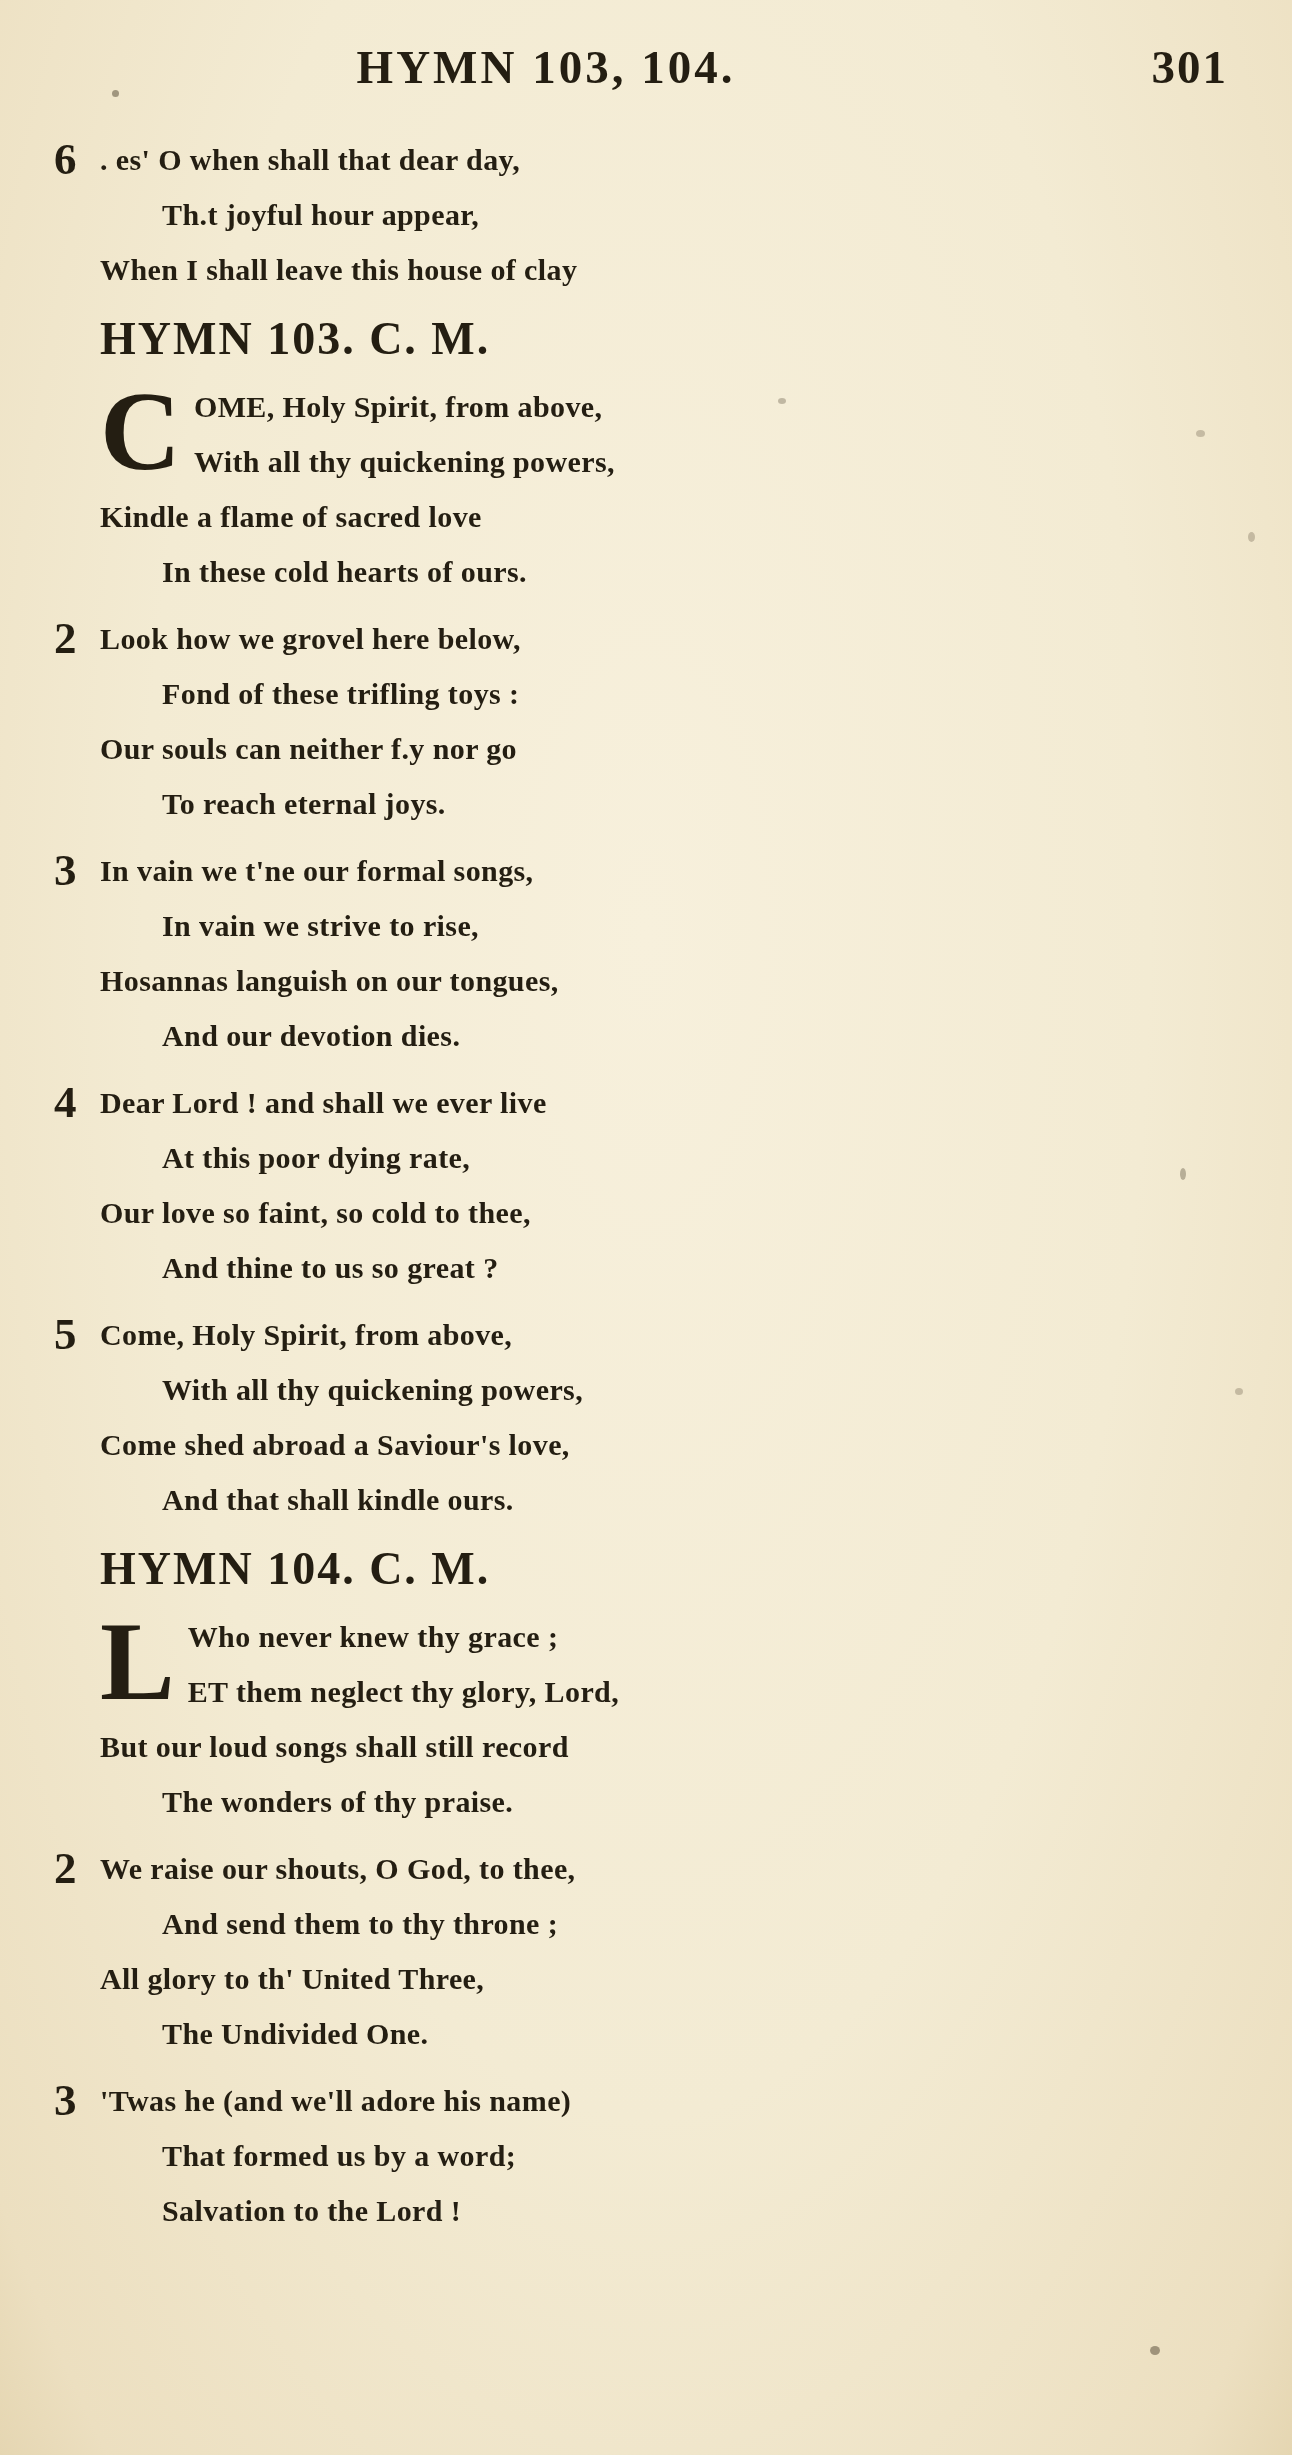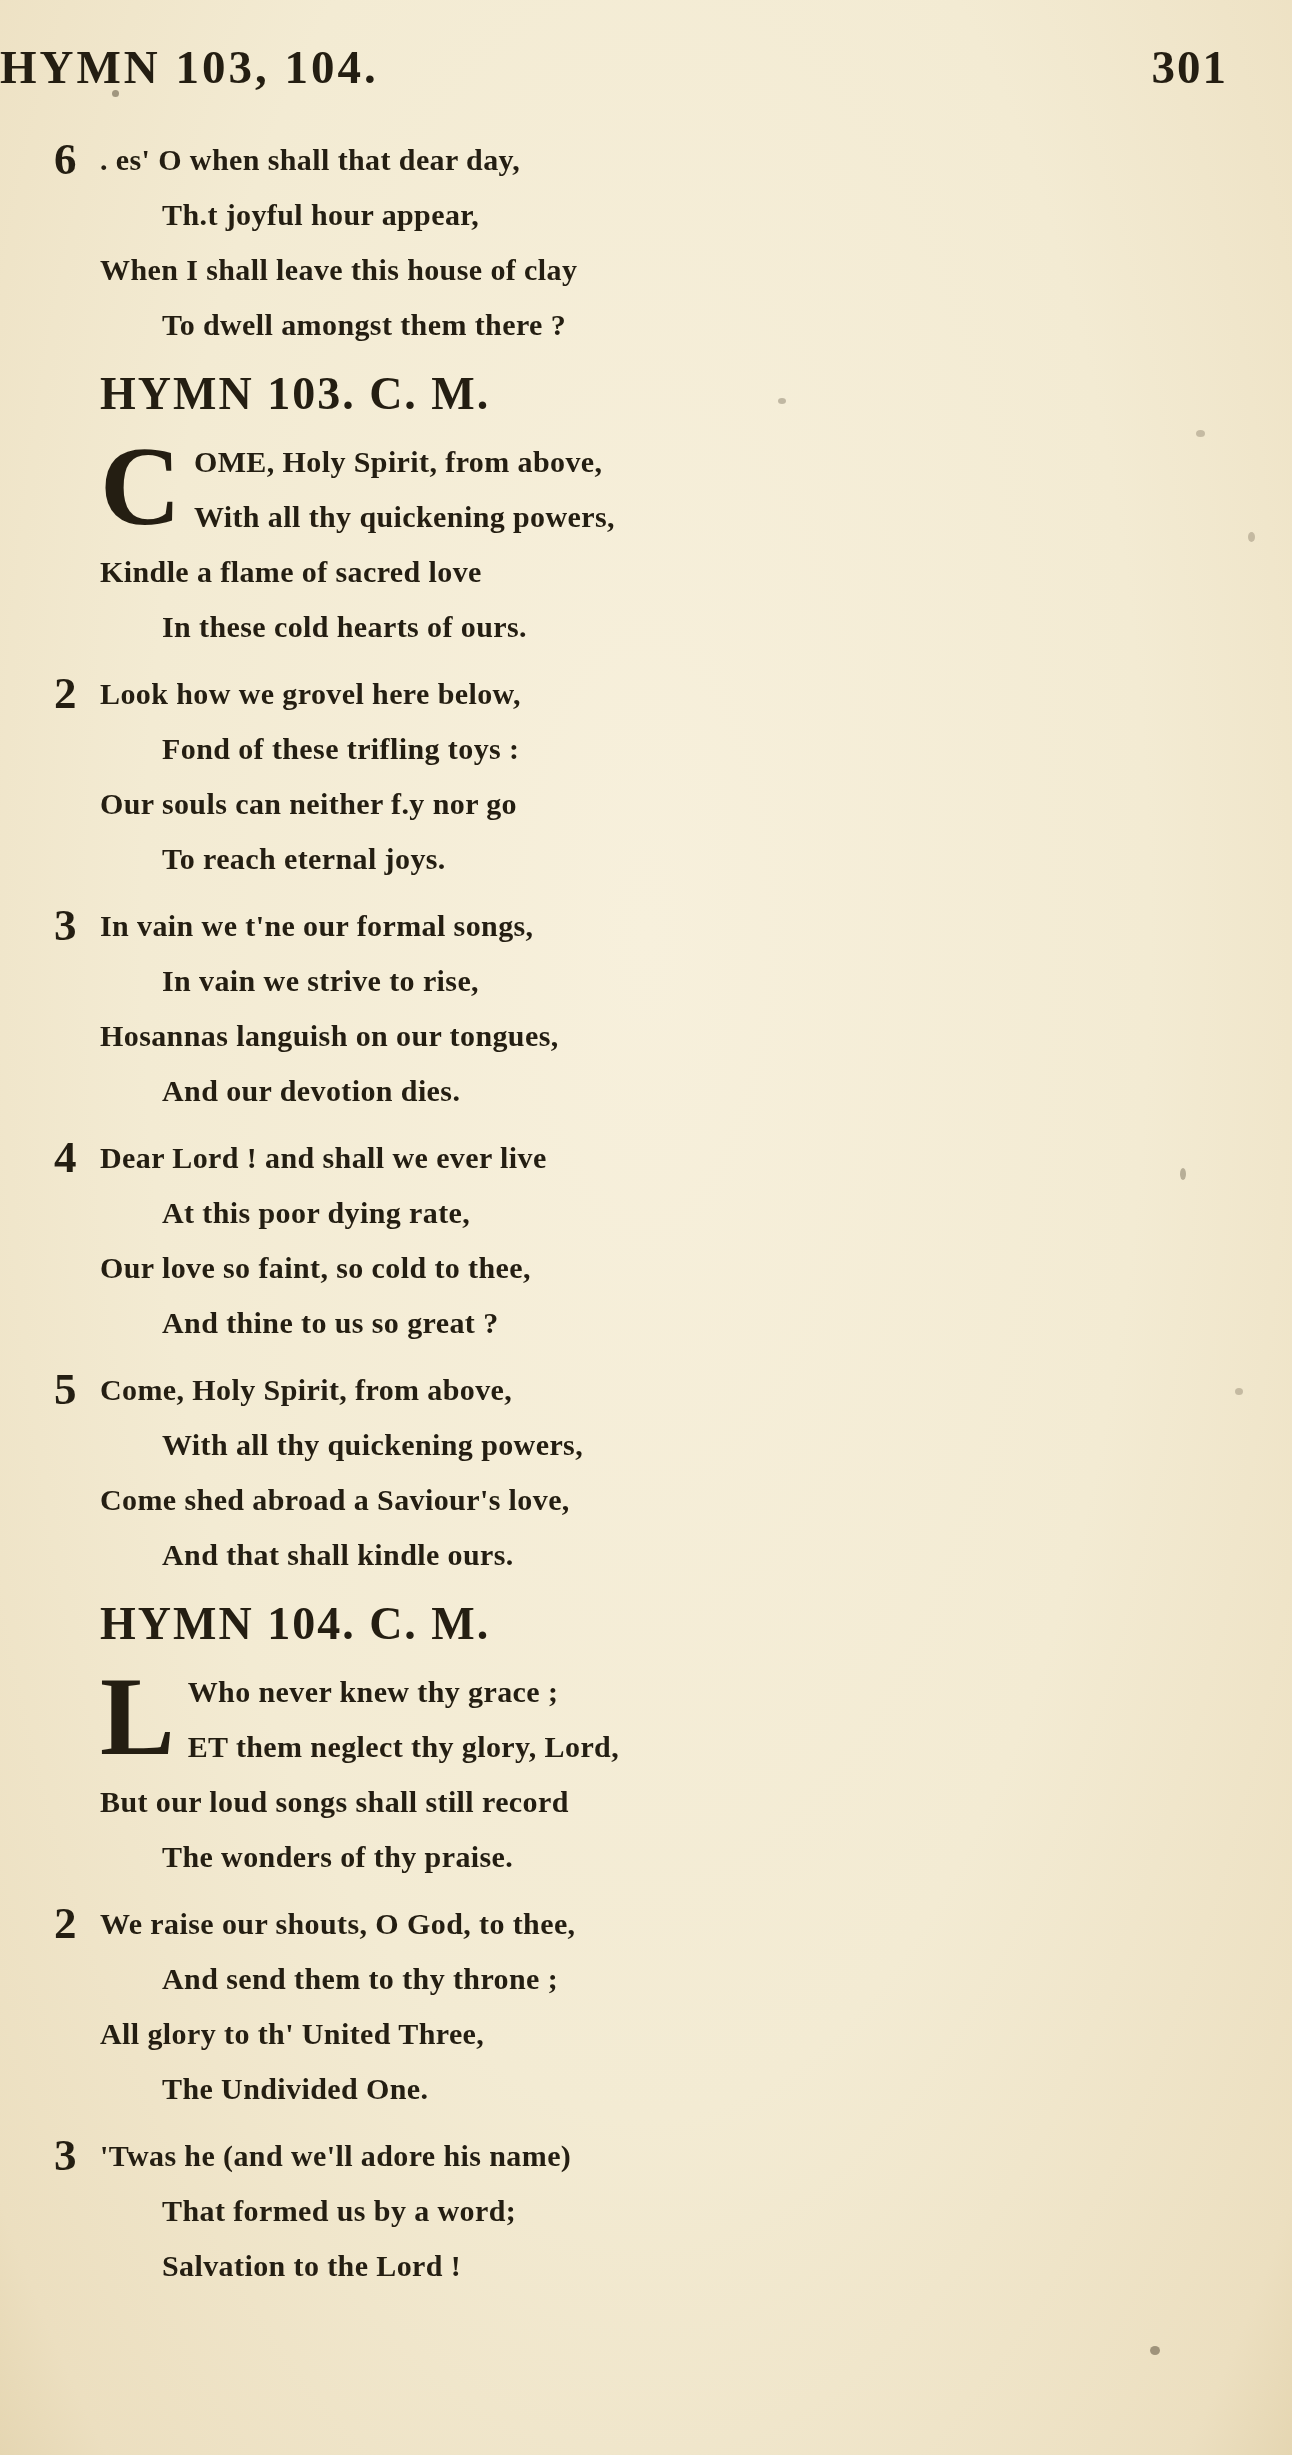--- a/index.html
+++ b/index.html
@@ -10,21 +10,21 @@
     margin:0 auto;
     background: radial-gradient(ellipse at 50% 38%, #f7f0dc 0%, #f3ebd3 55%, #ecdfc0 92%, #e5d6b2 100%);
     overflow:hidden;
     font-family:"Liberation Serif","DejaVu Serif",serif;
     font-weight:700;
     color:#241e12;
   }
   .header { position:relative; height:104px; }
   .running-title {
     position:absolute; left:0; right:200px; top:40px;
-    text-align:left; font-size:47px; letter-spacing:3px;
+    text-align:center; font-size:47px; letter-spacing:3px;
     white-space:nowrap;
   }
   .page-number {
     position:absolute; right:64px; top:40px;
     font-size:47px; letter-spacing:2px;
   }
   .content { padding:28px 60px 0 100px; }
   .stanza { position:relative; margin-bottom:12px; }
   .stanza-number {
     position:absolute; left:-46px; top:0;
@@ -62,21 +62,20 @@
     <div class="running-title">HYMN 103, 104.</div>
     <div class="page-number">301</div>
   </div>
   <div class="content">
       <div class="stanza">
         <span class="stanza-number">6</span>
         <div class="stanza-body">
           <div class="line">. es'  O when shall that dear day,</div>
           <div class="line indent">Th.t joyful hour appear,</div>
           <div class="line">When I shall leave this house of clay</div>
-          <div class="line indent">To dwell amongst them there ?</div>
         </div>
       </div>
       <div class="hymn-heading">HYMN 103.  C. M.</div>
       <div class="stanza">
         <div class="stanza-body">
           <span class="drop-cap">C</span>
           <div class="line">OME, Holy Spirit, from above,</div>
           <div class="line indent">With all thy quickening powers,</div>
           <div class="line">Kindle a flame of sacred love</div>
           <div class="line indent">In these cold hearts of ours.</div>

